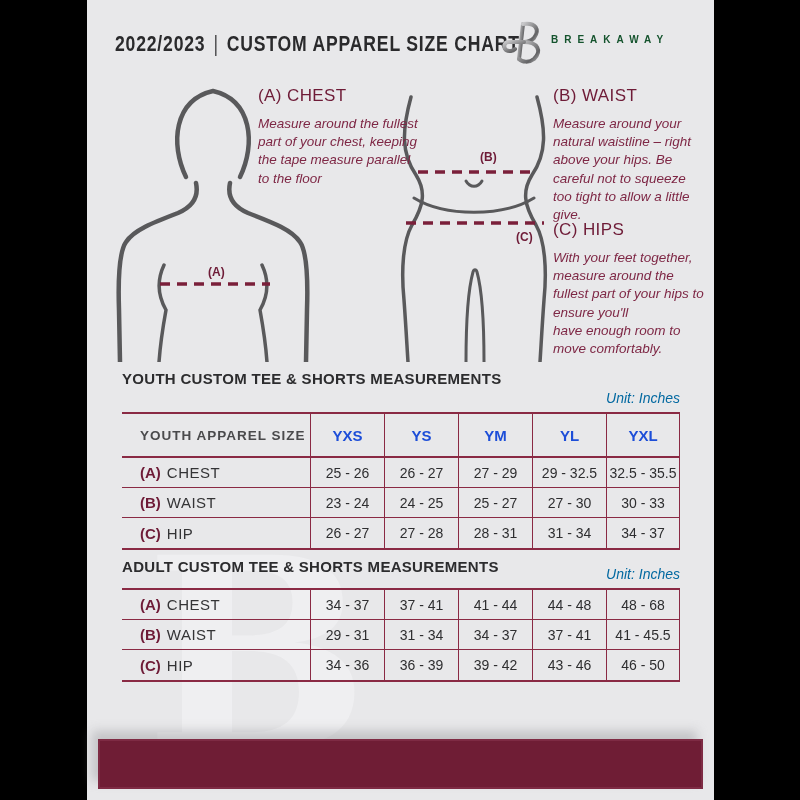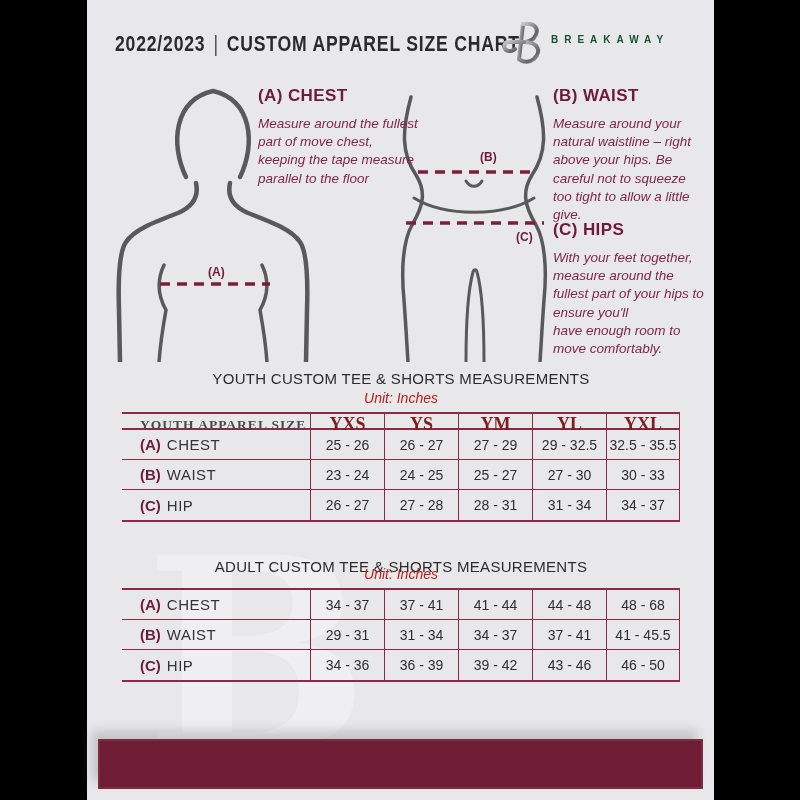--- a/index.html
+++ b/index.html
@@ -12,51 +12,51 @@
   .hdr-title { position:absolute; left:28px; top:31px; white-space:nowrap;
     transform:scaleX(0.8); transform-origin:left center;
     font-weight:bold; font-size:22px; letter-spacing:1px; color:#2a2a2c; }
   .hdr-title .sep { font-weight:normal; color:#4a4a4c; padding:0 10px; }
   .logo-box { position:absolute; left:414px; top:18px; width:44px; height:48px; }
   .brand { position:absolute; left:464px; top:34px; font-weight:bold; font-size:10px;
     letter-spacing:6px; color:#14532d; white-space:nowrap; }
 
   
   .inst { position:absolute; z-index:2; }
-  .inst h3 { font-size:17px; font-weight:bold; color:#6e1b37; letter-spacing:0.4px; margin-bottom:9px; }
+  .inst h3 { font-size:17px; font-weight:normal; color:#6e1b37; letter-spacing:0.4px; margin-bottom:9px; }
   .inst p { font-size:13.5px; font-style:italic; color:#7e2745; line-height:1.35; white-space:pre-line; }
   .inst-a { left:171px; top:86px;  width:162px; }
   .inst-b { left:466px; top:86px;  width:152px; }
   .inst-c { left:466px; top:220px; width:158px; }
 
   .fig { position:absolute; z-index:1; }
   .fig-left  { left:23px;  top:80px; }
   .fig-right { left:303px; top:95px; }
   .fig path.outline { fill:none; stroke:#59595b; stroke-linecap:round; }
   .fig path.dash { fill:none; stroke:#7a1f3a; stroke-width:3.5; stroke-dasharray:10 7; }
   .fig text { font-family:"Liberation Sans",sans-serif; font-size:12px; font-weight:bold; fill:#6e1b37; }
 
   
-  .sec-title { position:absolute; left:35px; width:558px; text-align:center; z-index:2;
-    font-size:15px; font-weight:normal; letter-spacing:0.3px; color:#2c2c2e; }
-  .sec-unit  { position:absolute; left:35px; width:558px; text-align:center; z-index:2;
-    font-size:14px; font-style:italic; color:#b91c1c; }
+  .sec-title { position:absolute; left:35px; width:558px; text-align:left; z-index:2;
+    font-size:15px; font-weight:bold; letter-spacing:0.3px; color:#2c2c2e; }
+  .sec-unit  { position:absolute; left:35px; width:558px; text-align:right; z-index:2;
+    font-size:14px; font-style:italic; color:#0369a1; }
 
   .size-table { position:absolute; left:35px; width:558px; z-index:2;
     border-top:2.5px solid #8a2a44; border-bottom:2px solid #8a2a44; }
   .t-row { display:grid; grid-template-columns:188px 74px 74px 74px 74px 74px; }
-  .t-row.hd { height:16px; border-bottom:2.5px solid #8a2a44;font-family:Liberation Serif, serif; }
+  .t-row.hd { height:44px; border-bottom:2.5px solid #8a2a44; }
   .t-row.dt { height:30px; border-bottom:1.5px solid #8a2a44; }
   .t-row.dt:last-child { border-bottom:none; }
   .cell { display:flex; align-items:center; justify-content:center;
     border-left:1.5px solid #8a2a44; font-size:14px; color:#2e2e30; }
   .cell:last-child { border-right:1.5px solid #8a2a44; }
   .cell.lab { justify-content:flex-start; padding-left:18px; border-left:none; }
   .t-row.hd .cell.lab { font-size:13.5px; letter-spacing:1px; color:#4a4a4c; }
-  .t-row.hd .cell { font-weight:bold; font-size:18px; color:#7f1d1d; }
+  .t-row.hd .cell { font-weight:bold; font-size:15px; color:#1d4ed8; }
   .cell .pfx { color:#6e1b37; font-weight:bold; font-size:15px; margin-right:6px; }
   .cell .rlb { font-size:15px; color:#343436; letter-spacing:0.5px; }
 
   .y-title { top:370px; } .y-unit { top:390px; } .y-table { top:412px; }
   .a-title { top:558px; } .a-unit { top:566px; } .a-table { top:588px; }
 
   
   .watermark { position:absolute; left:58px; top:552px; z-index:1;
     font-family:"DejaVu Serif", serif; font-weight:bold; font-size:265px; line-height:0.78;
     color:#f6f6f8; opacity:0.55; }
@@ -110,21 +110,21 @@
     <path class="outline" stroke-width="3" d="M24,103 C55,122 113,122 144,103"></path>
     <path class="outline" stroke-width="3" d="M76,267 C76,230 78,195 83,177 C84,174 86,174 87,177 C92,195 94,230 94,267"></path>
     <path class="dash" d="M28,77 L143,77"></path>
     <text x="90" y="66">(B)</text>
     <path class="dash" d="M16,128 L154,128"></path>
     <text x="126" y="146">(C)</text>
   </svg>
 
   <div class="inst inst-a">
     <h3>(A) CHEST</h3>
-    <p>Measure around the fullest part of move chest, keeping the tape measure parallel to the floor</p>
+    <p>Measure around the fullest part of your chest, keeping the tape measure parallel to the floor</p>
   </div>
   <div class="inst inst-c">
     <h3>(C) HIPS</h3>
     <p>With your feet together, measure around the fullest part of your hips to ensure you'll
 have enough room to move comfortably.</p>
   </div>
   <div class="inst inst-b">
     <h3>(B) WAIST</h3>
     <p>Measure around your natural waistline – right above your hips. Be careful not to squeeze too tight to allow a little give.</p>
   </div>

